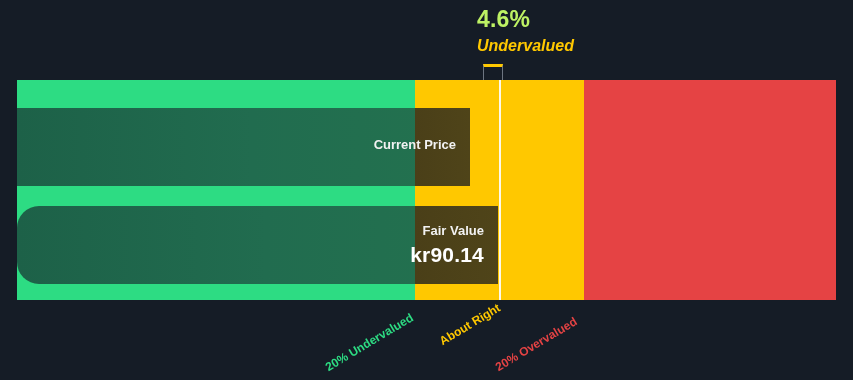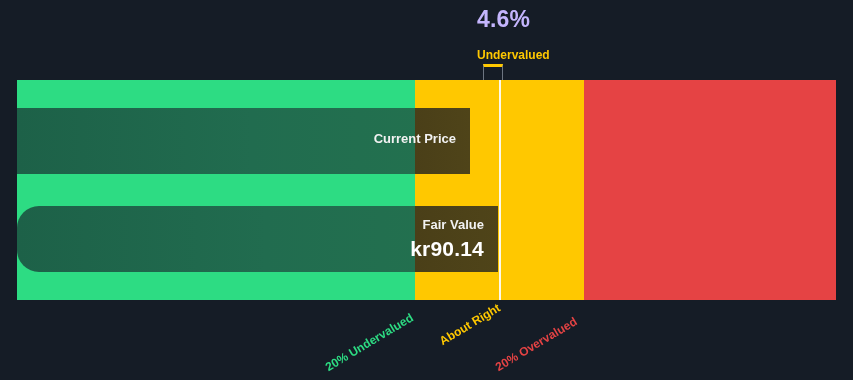--- a/index.html
+++ b/index.html
@@ -27,30 +27,31 @@
     position: absolute;
     left: 477px;
     top: 8px;
     width: 260px;
     text-align: left;
     line-height: 1;
   }
   .callout-pct {
     font-size: 23px;
     font-weight: bold;
-    color: #c4b5fd;
+    color: #bef264;
     letter-spacing: 0.2px;
     display: block;
-    margin-bottom: 18px;
+    margin-bottom: 7px;
   }
   .callout-label {
-    font-size: 12px;
+    font-size: 16px;
     font-weight: bold;
     color: #ffc800;
     display: block;
+    font-style: italic;
   }
 
   
   .marker-box {
     position: absolute;
     left: 483px;
     top: 64px;
     width: 20px;
     height: 18px;
     border-left: 1px solid #6d7581;
@@ -85,21 +86,21 @@
     width: 2px;
     height: 100%;
     background: #fdfdfd;
     opacity: 0.92;
   }
 
   
   .bar {
     position: absolute;
     left: 0;
-    height: 66px;
+    height: 78px;
     background: linear-gradient(to right, #1d6148 0%, #216c4f 52%, #23724f 100%);
     border-right: 2px solid #ffffff;
     box-sizing: border-box;
   }
   .bar .bar-overlay {
     position: absolute;
     top: 0;
     height: 100%;
     background: linear-gradient(to right, #4a3f18 0%, #4f4419 100%);
   }

